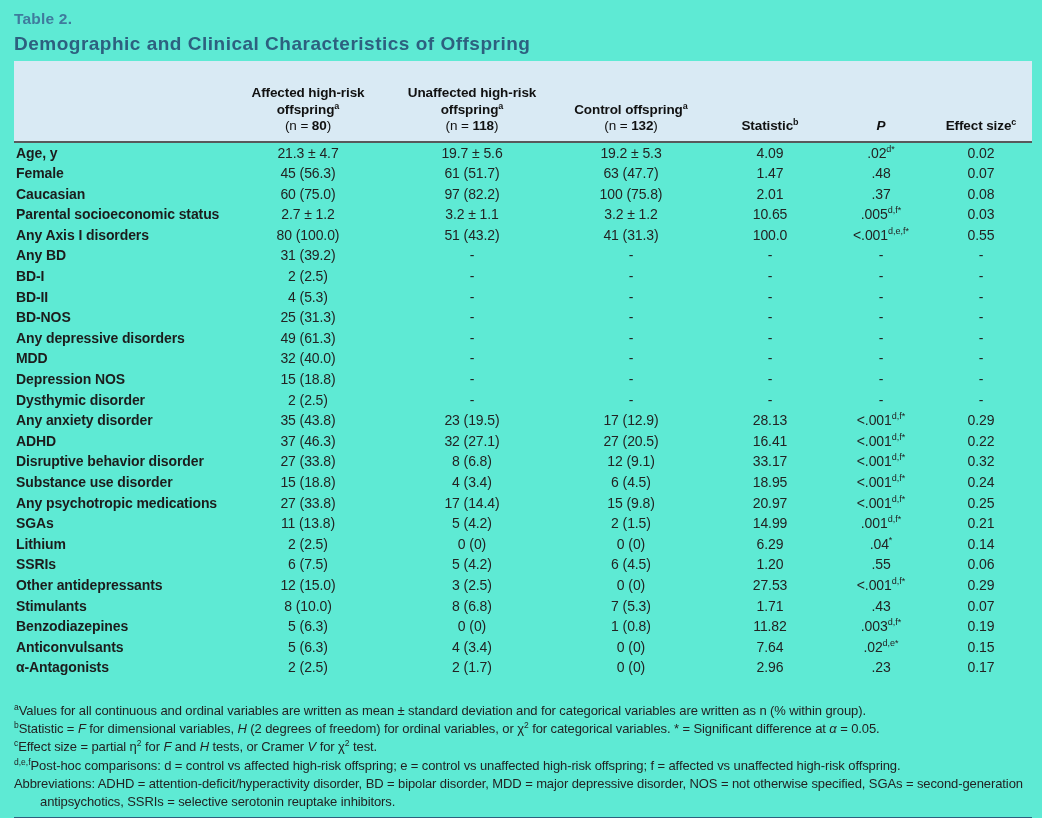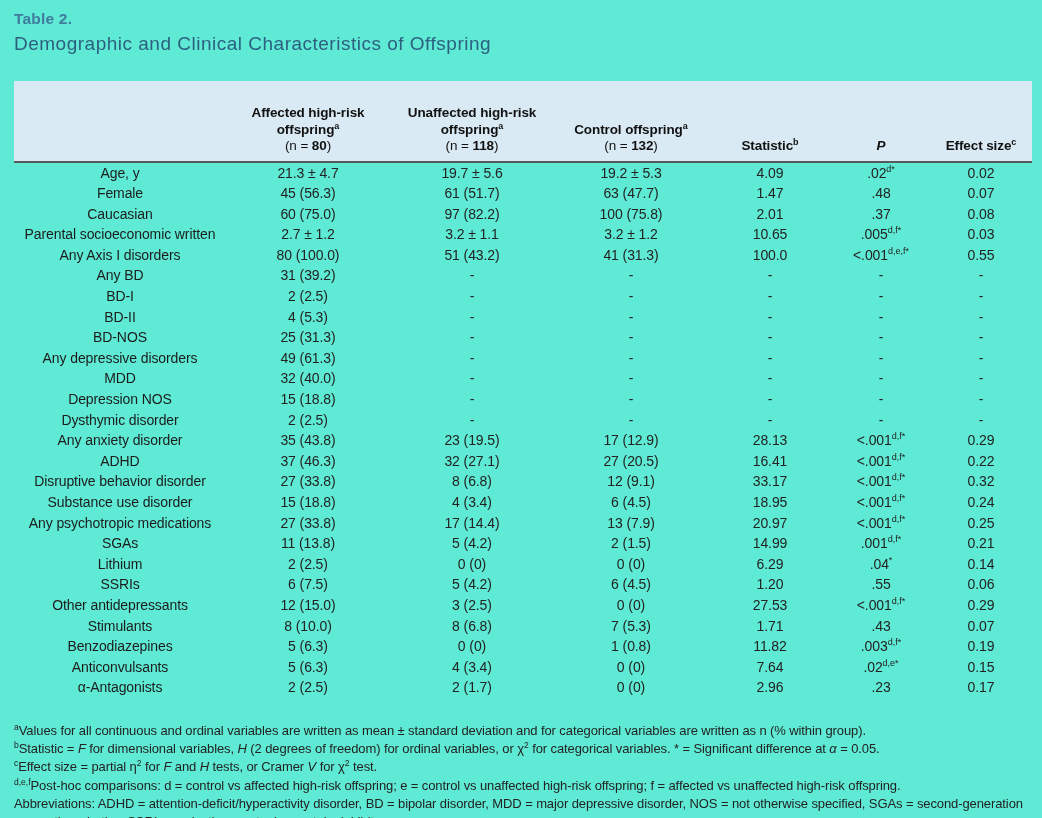--- a/index.html
+++ b/index.html
@@ -8,41 +8,41 @@
     position:relative; width:1042px; height:818px; overflow:hidden;
     background:#5eead4; font-family:"Liberation Sans","DejaVu Sans",sans-serif;
     color:#222;
   }
   .content { padding:10px 12px 0 14px; }
   .table-label {
     font-size:15.5px; font-weight:bold; color:var(--label-accent,#3f7b9d);
     margin:0 0 5px 0; letter-spacing:0.2px;
   }
   .page-title {
-    font-size:19px; font-weight:normal; color:var(--accent,#2d607f);
-    letter-spacing:0.5px; margin:0 0 26px 0;
+    font-size:19px; font-weight:bold; color:var(--accent,#2d607f);
+    letter-spacing:0.5px; margin:0 0 6px 0;
   }
   table.demo-table {
     width:1018px; border-collapse:collapse; table-layout:fixed;
     letter-spacing:-0.1px;
   }
   .demo-table thead th {
     background:var(--header-bg,#d9eaf4);
     vertical-align:bottom; font-size:13.5px; font-weight:bold; color:#111;
     line-height:16.5px; padding:24px 2px 6px 2px; text-align:center;
     border-bottom:2.5px solid var(--rule-gray,#58595b);
   }
   .demo-table thead th .nline b { font-weight:bold; }
   .demo-table thead th .nline { font-weight:normal; }
   .demo-table tbody td {
     font-size:14px; line-height:20.6px; text-align:center; color:#232323;
     padding:0 2px; white-space:nowrap; overflow:hidden;
   }
   .demo-table tbody td.label {
-    text-align:center; font-weight:normal; color:#1c1c1c; padding-left:2px;
+    text-align:left; font-weight:bold; color:#1c1c1c; padding-left:2px;
   }
   sup { font-size:9px; vertical-align:super; line-height:0; letter-spacing:0; }
   .footnotes { margin-top:24px; width:1018px; font-size:13px; line-height:18.2px; color:#232323; letter-spacing:-0.1px; }
   .footnote { padding-left:26px; text-indent:-26px; }
   .footnote sup { font-size:8.5px; }
   .bottom-rule { width:1018px; border-top:2px solid var(--accent,#2d607f); margin-top:6px; }
 </style>
 </head>
 <body>
 
@@ -94,21 +94,21 @@
           <tr>
             <td class="label">Caucasian</td>
             <td>60 (75.0)</td>
             <td>97 (82.2)</td>
             <td>100 (75.8)</td>
             <td>2.01</td>
             <td>.37</td>
             <td>0.08</td>
           </tr>
           <tr>
-            <td class="label">Parental socioeconomic written</td>
+            <td class="label">Parental socioeconomic status</td>
             <td>2.7 ± 1.2</td>
             <td>3.2 ± 1.1</td>
             <td>3.2 ± 1.2</td>
             <td>10.65</td>
             <td>.005<sup>d,f*</sup></td>
             <td>0.03</td>
           </tr>
           <tr>
             <td class="label">Any Axis I disorders</td>
             <td>80 (100.0)</td>
@@ -223,21 +223,21 @@
             <td>4 (3.4)</td>
             <td>6 (4.5)</td>
             <td>18.95</td>
             <td>&lt;.001<sup>d,f*</sup></td>
             <td>0.24</td>
           </tr>
           <tr>
             <td class="label">Any psychotropic medications</td>
             <td>27 (33.8)</td>
             <td>17 (14.4)</td>
-            <td>13 (7.9)</td>
+            <td>15 (9.8)</td>
             <td>20.97</td>
             <td>&lt;.001<sup>d,f*</sup></td>
             <td>0.25</td>
           </tr>
           <tr>
             <td class="label">SGAs</td>
             <td>11 (13.8)</td>
             <td>5 (4.2)</td>
             <td>2 (1.5)</td>
             <td>14.99</td>

